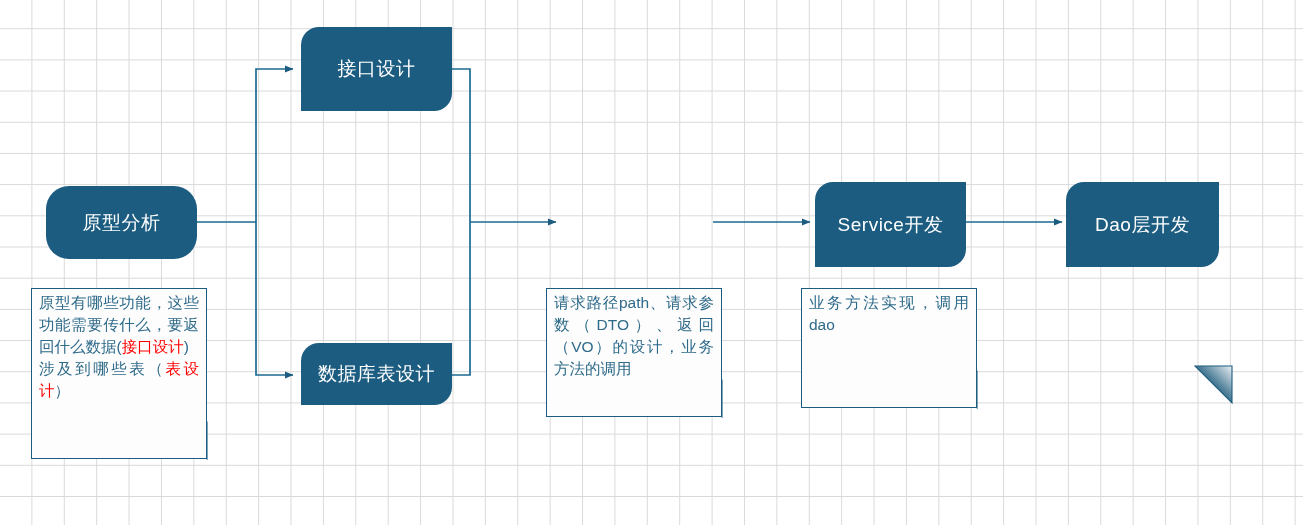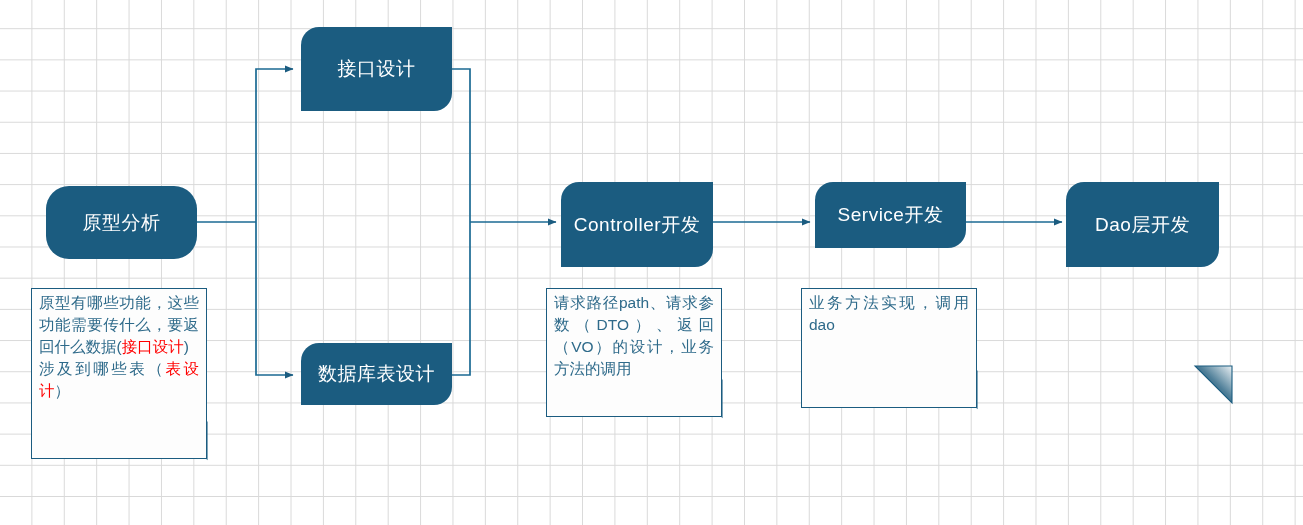--- a/index.html
+++ b/index.html
@@ -105,25 +105,22 @@
   </div>
 
   <div class="node" style="left:301px; top:27px; width:151px; height:84px;">
     <span>接口设计</span>
   </div>
 
   <div class="node" style="left:301px; top:343px; width:151px; height:62px;text-align:right;">
     <span>数据库表设计</span>
   </div>
 
-  <div class="node" style="left:561px; top:182px; width:152px; height:85px;">
-    <span>Controller开发</span>
-  </div>
 
-  <div class="node" style="left:815px; top:182px; width:151px; height:66px;">
+  <div class="node" style="left:815px; top:182px; width:151px; height:85px;">
     <span>Service开发</span>
   </div>
 
   <div class="node" style="left:1066px; top:182px; width:153px; height:85px;">
     <span>Dao层开发</span>
   </div>
 
   <div class="note" style="left:31px; top:288px; width:176px; height:171px;">
     <div class="body"><span>原型有哪些功能，这些功能需要传什么，要返回什么数据(</span><span class="red">接口设计</span><span>)
 涉及到哪些表（</span><span class="red">表设计</span><span>）</span></div>

